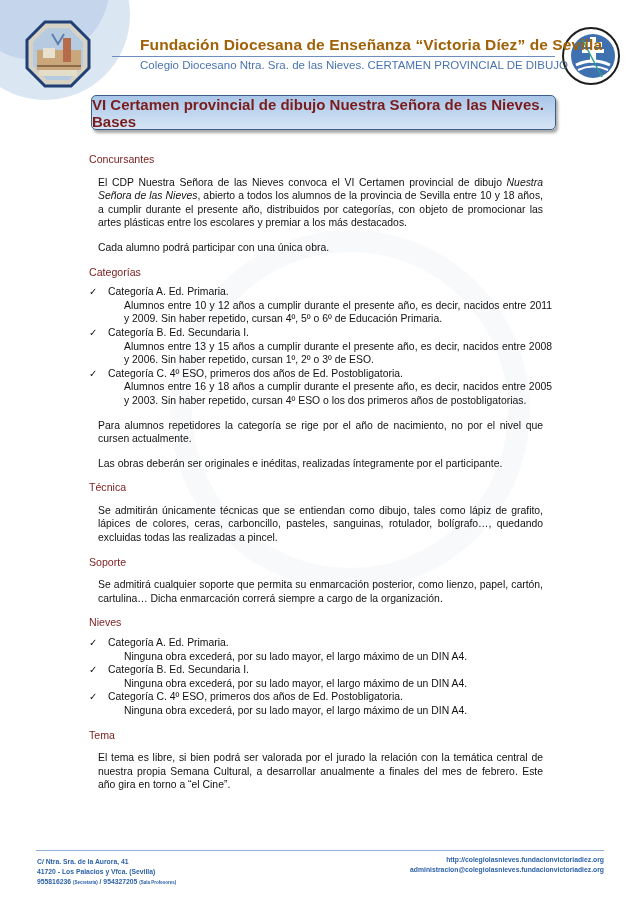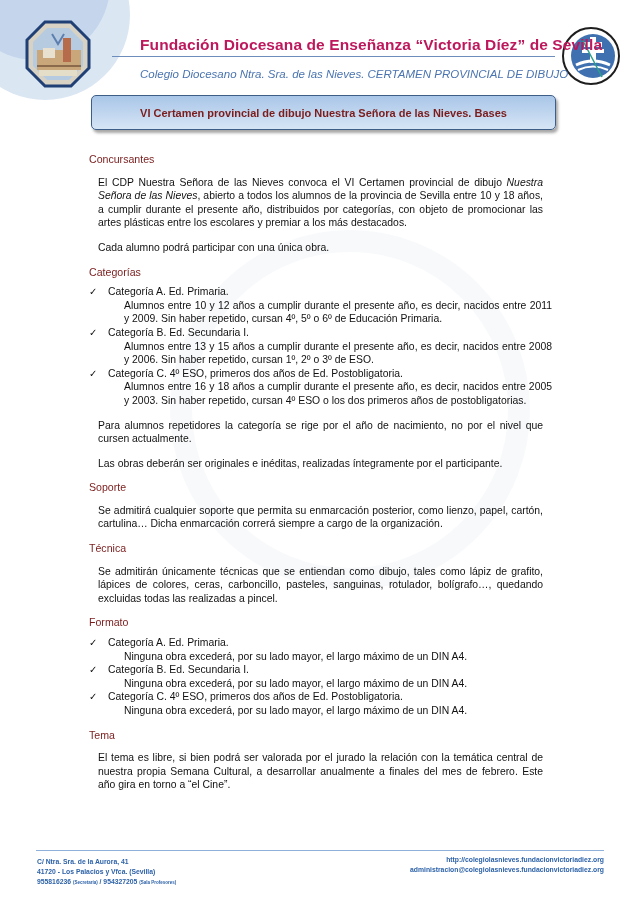--- a/index.html
+++ b/index.html
@@ -25,42 +25,41 @@
   }
   .logo-left {
     position: absolute; left: 25px; top: 20px; width: 66px; height: 68px;
   }
   .logo-right {
     position: absolute; left: 562px; top: 27px; width: 58px; height: 58px;
   }
   .head-title {
     position: absolute; left: 140px; top: 36px; width: 412px;
     text-align: right;
-    font-size: 15.5px; font-weight: bold; color: #be185d;
+    font-size: 15.5px; font-weight: bold; color: #a16207;
     letter-spacing: 0.1px;
     white-space: nowrap;
   }
   .head-rule {
     position: absolute; left: 112px; top: 56px; width: 443px; height: 1px;
     background: #6d8ebd;
   }
   .head-sub {
     position: absolute; left: 140px; top: 59px; width: 412px;
     text-align: right;
-    font-size: 11.5px; font-style: italic; color: #4a74b0;
+    font-size: 11.5px; color: #4a74b0;
     white-space: nowrap;
-    margin-top: 9px;
   }
   .title-box {
     position: absolute; left: 91px; top: 95px; width: 463px; height: 33px;
     border: 1px solid #3d5f87; border-radius: 5px;
     background: linear-gradient(#a9c6e8, #d6e5f5);
     box-shadow: 2px 3px 3px rgba(0,0,0,0.35);
     display: flex; align-items: center; justify-content: center;
-    font-size: 11px; color: #7a1c1c; font-weight: bold;
+    font-size: 15px; color: #7a1c1c; font-weight: bold;
   }
   .content {
     position: absolute; left: 89px; top: 153px; width: 463px;
     font-size: 10.4px; line-height: 13.6px; color: #111;
   }
   .watermark {
     position: absolute; left: 170px; top: 230px; width: 360px; height: 360px;
     border-radius: 50%; border: 22px solid rgba(200,210,225,0.13);
     box-sizing: border-box;
   }
@@ -161,31 +160,31 @@
       </li>
     </ul>
     <p style="margin-top:11px">Para alumnos repetidores la categoría se rige por el año de nacimiento, no por el nivel que cursen actualmente.</p>
   </div>
 
   <div class="section">
     <p>Las obras deberán ser originales e inéditas, realizadas íntegramente por el participante.</p>
   </div>
 
   <div class="section">
+    <h3 class="sec-title">Técnica</h3>
+    <p>Se admitirán únicamente técnicas que se entiendan como dibujo, tales como lápiz de grafito, lápices de colores, ceras, carboncillo, pasteles, sanguinas, rotulador, bolígrafo…, quedando excluidas todas las realizadas a pincel.</p>
+  </div>
+
+  <div class="section">
     <h3 class="sec-title">Soporte</h3>
     <p>Se admitirá cualquier soporte que permita su enmarcación posterior, como lienzo, papel, cartón, cartulina… Dicha enmarcación correrá siempre a cargo de la organización.</p>
   </div>
 
   <div class="section">
-    <h3 class="sec-title">Técnica</h3>
-    <p>Se admitirán únicamente técnicas que se entiendan como dibujo, tales como lápiz de grafito, lápices de colores, ceras, carboncillo, pasteles, sanguinas, rotulador, bolígrafo…, quedando excluidas todas las realizadas a pincel.</p>
-  </div>
-
-  <div class="section">
-    <h3 class="sec-title">Formato</h3>
+    <h3 class="sec-title">Nieves</h3>
     <ul class="list">
       <li>
         <span class="check">✓</span>
         <div>Categoría A. Ed. Primaria.</div>
         <div class="item-desc">Ninguna obra excederá, por su lado mayor, el largo máximo de un DIN A4.</div>
       </li>
       <li>
         <span class="check">✓</span>
         <div>Categoría B. Ed. Secundaria I.</div>
         <div class="item-desc">Ninguna obra excederá, por su lado mayor, el largo máximo de un DIN A4.</div>

